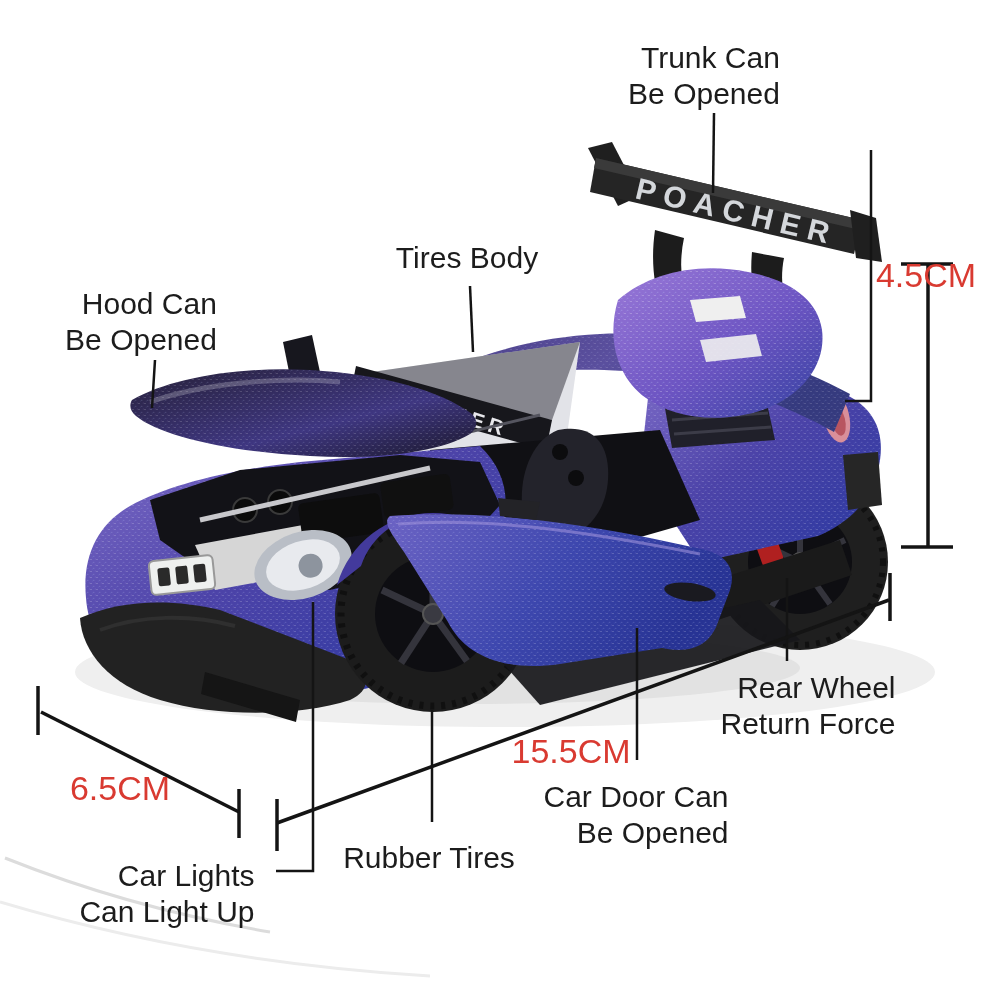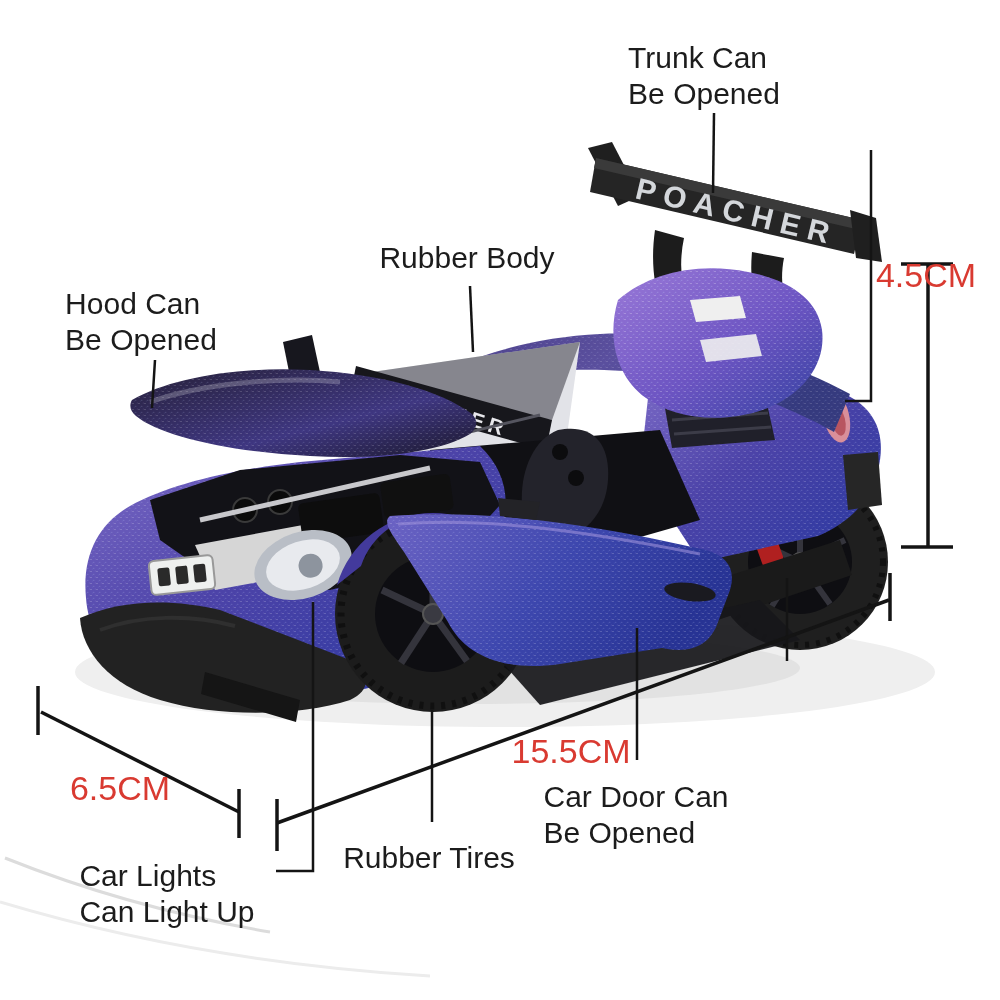--- a/index.html
+++ b/index.html
@@ -9,21 +9,21 @@
     --watermark_text:#adadad;
   }
   html,body{margin:0;padding:0;background:#fff;}
   #stage{
     position:relative;width:1000px;height:1000px;background:#ffffff;
     overflow:hidden;font-family:"Liberation Sans", sans-serif;
   }
   #car-svg{position:absolute;left:0;top:0;z-index:1;}
   .ann{
     position:absolute;z-index:3;transform:translateX(-50%);
-    text-align:left;white-space:pre-line;
+    text-align:right;white-space:pre-line;
     font:30px/36px "Liberation Sans", sans-serif;
     color:var(--annotation_text);
   }
   .dim{
     position:absolute;z-index:3;transform:translateX(-50%);
     font:34px/36px "Liberation Sans", sans-serif;
     color:var(--dimension_text);white-space:nowrap;
   }
   .watermark{
     position:absolute;z-index:2;
@@ -252,23 +252,25 @@
       <g stroke-width="3.5">
         <line x1="41" y1="712" x2="239" y2="812"></line>
         <line x1="38" y1="686" x2="38" y2="735"></line>
         <line x1="239" y1="789" x2="239" y2="838"></line>
       </g>
     </g>
   </svg>
 
   <div class="ann" style="left:704px;top:40px;">Trunk Can
 Be Opened</div>
-  <div class="ann" style="left:467px;top:240px;">Rubber Body</div>
+  <div class="ann" style="left:467px;top:240px;">Tires Body</div>
   <div class="ann" style="left:141px;top:286px;">Hood Can
 Be Opened</div>
+  <div class="ann" style="left:808px;top:670px;">Rear Wheel
+Return Force</div>
   <div class="ann" style="left:636px;top:779px;">Car Door Can
 Be Opened</div>
   <div class="ann" style="left:167px;top:858px;">Car Lights
 Can Light Up</div>
   <div class="ann" style="left:429px;top:840px;">Rubber Tires</div>
 
   <div class="dim" style="left:926px;top:224px;margin-top:33px;">4.5CM</div>
   <div class="dim" style="left:571px;top:733px;">15.5CM</div>
   <div class="dim" style="left:120px;top:770px;">6.5CM</div>
 

